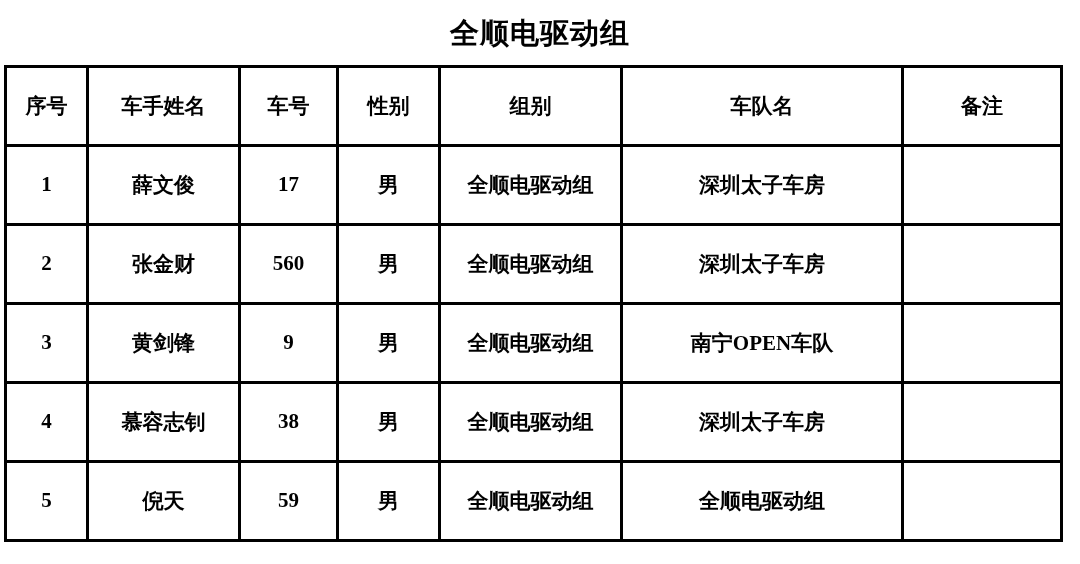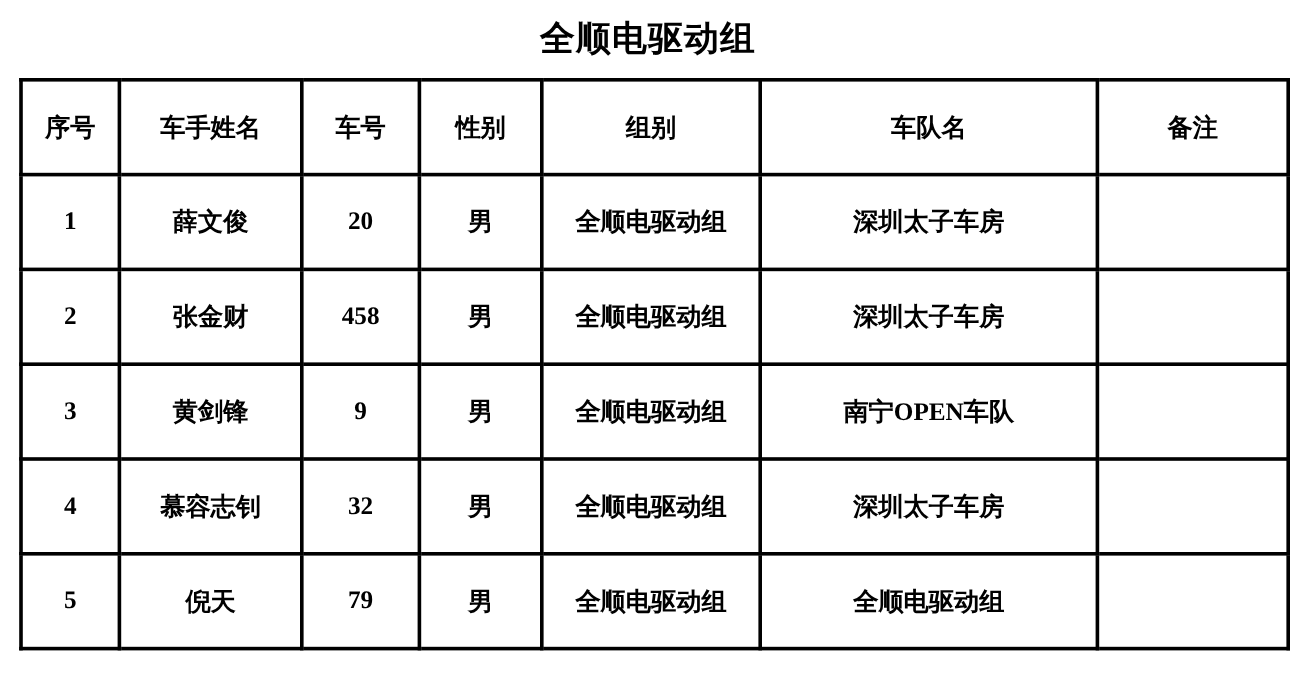--- a/index.html
+++ b/index.html
@@ -23,21 +23,21 @@
   .doc-title {
     text-align: center;
     font-size: 29px;
     font-weight: 700;
     letter-spacing: 1px;
     padding-top: 16px;
     padding-bottom: 14px;
     line-height: 1.2;
   }
   .table-wrap {
-    padding: 0 16px;
+    padding: 0 4px;
     box-sizing: border-box;
   }
   table.roster {
     border-collapse: collapse;
     width: 1056px;
     table-layout: fixed;
   }
   table.roster th,
   table.roster td {
     border: 3px solid #000000;
@@ -88,57 +88,57 @@
           <th>性别</th>
           <th>组别</th>
           <th>车队名</th>
           <th>备注</th>
         </tr>
       </thead>
       <tbody>
         <tr>
           <td>1</td>
           <td>薛文俊</td>
-          <td>20</td>
+          <td>17</td>
           <td>男</td>
           <td>全顺电驱动组</td>
           <td>深圳太子车房</td>
           <td></td>
         </tr>
         <tr>
           <td>2</td>
           <td>张金财</td>
-          <td>458</td>
+          <td>560</td>
           <td>男</td>
           <td>全顺电驱动组</td>
           <td>深圳太子车房</td>
           <td></td>
         </tr>
         <tr>
           <td>3</td>
           <td>黄剑锋</td>
           <td>9</td>
           <td>男</td>
           <td>全顺电驱动组</td>
           <td>南宁OPEN车队</td>
           <td></td>
         </tr>
         <tr>
           <td>4</td>
           <td>慕容志钊</td>
-          <td>32</td>
+          <td>38</td>
           <td>男</td>
           <td>全顺电驱动组</td>
           <td>深圳太子车房</td>
           <td></td>
         </tr>
         <tr>
           <td>5</td>
           <td>倪天</td>
-          <td>79</td>
+          <td>59</td>
           <td>男</td>
           <td>全顺电驱动组</td>
           <td>全顺电驱动组</td>
           <td></td>
         </tr>
       </tbody>
     </table>
   </div>
 
 </div>

